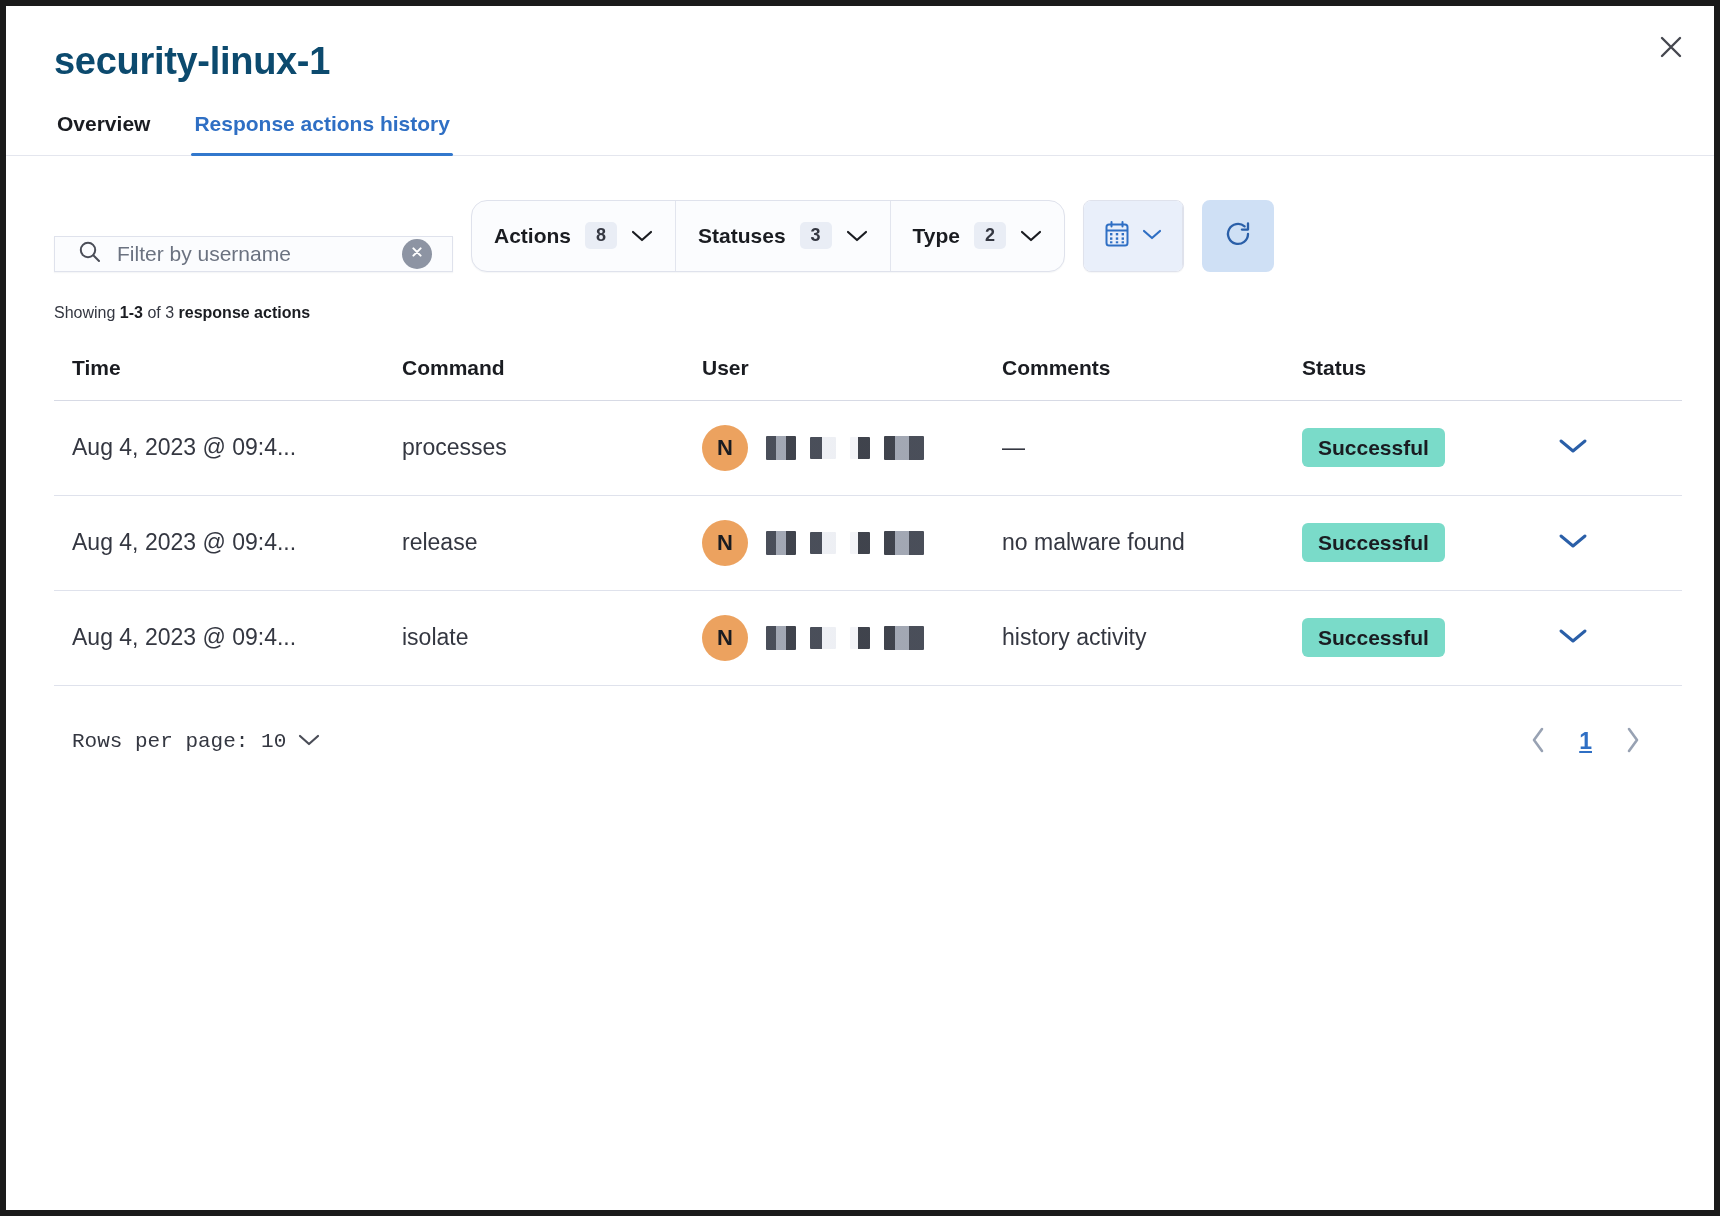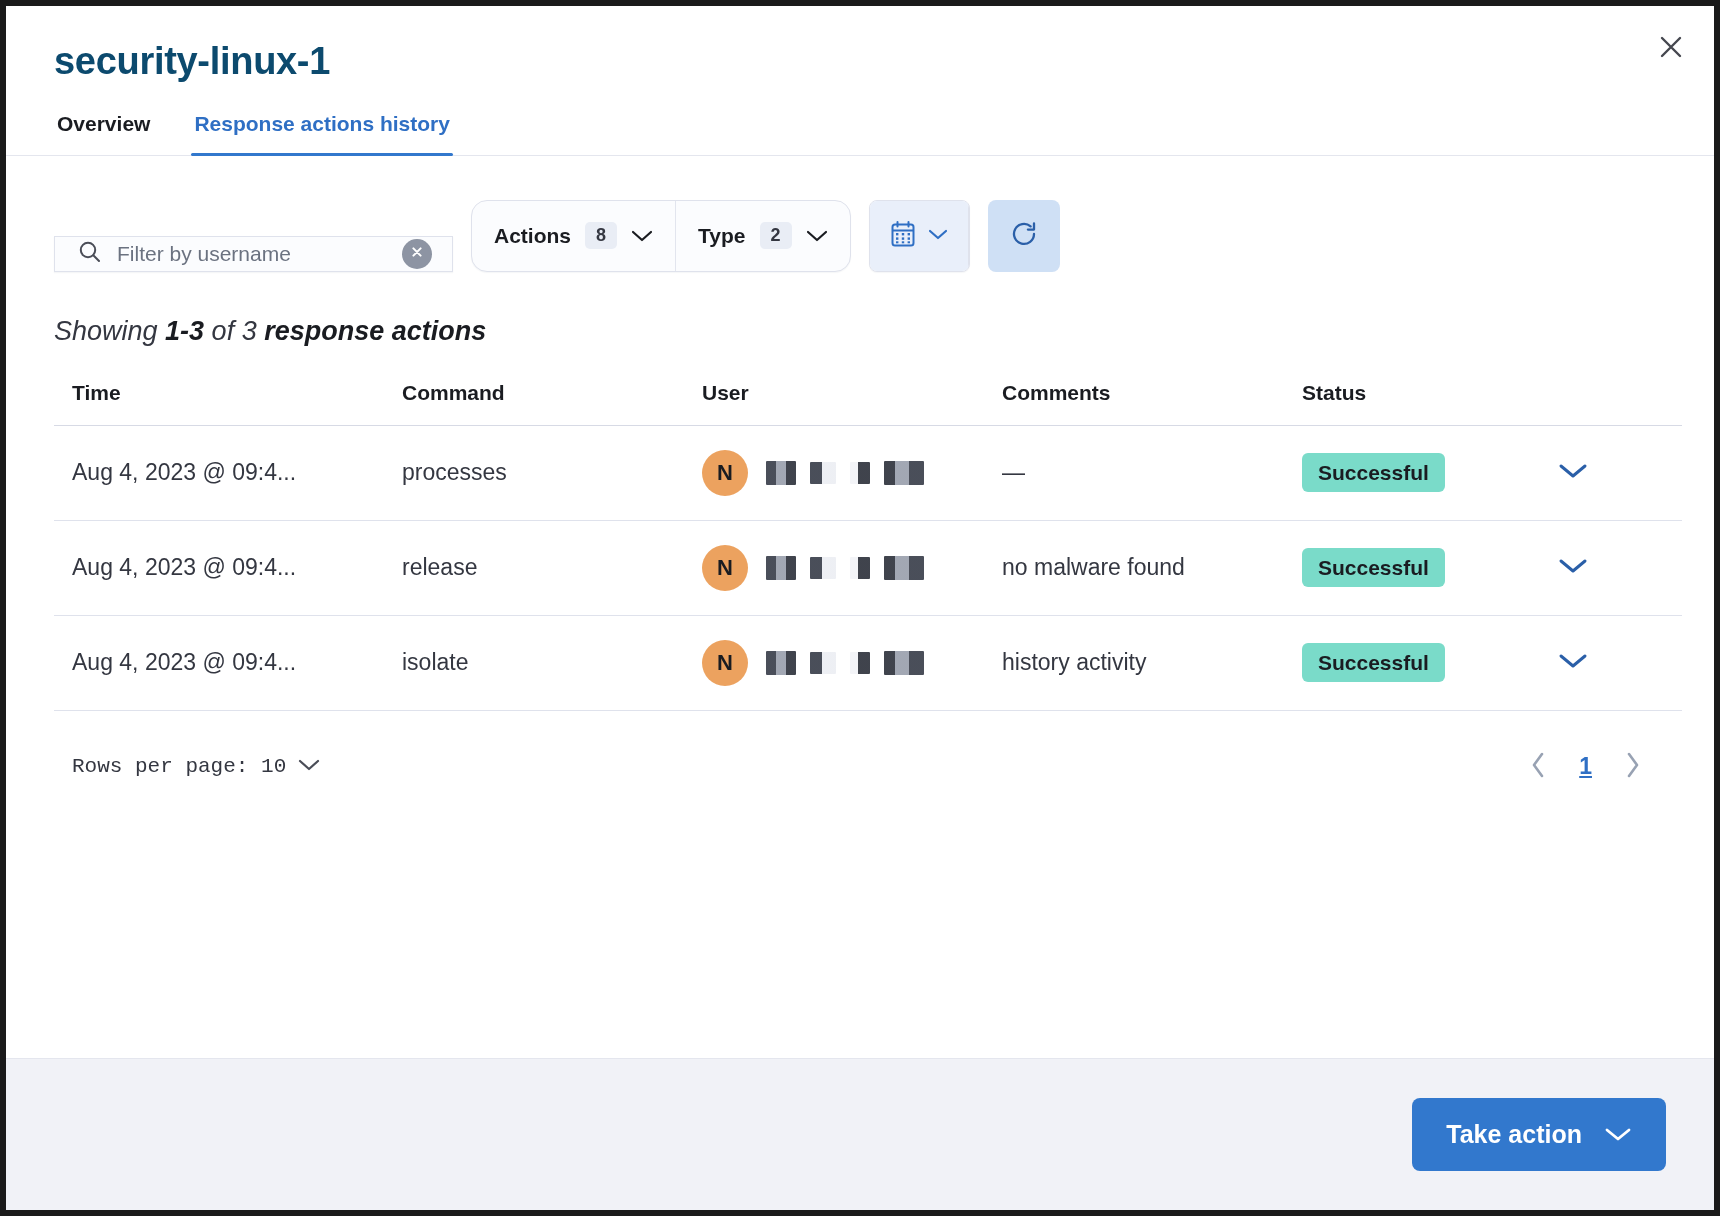--- a/index.html
+++ b/index.html
@@ -227,24 +227,23 @@
     border: none;
     display: flex;
     align-items: center;
     justify-content: center;
     cursor: pointer;
     padding: 0;
   }
 
   
   .showing-line {
-    margin-top: 44px;
-    font-size: 27px;
+    margin-top: 32px;
+    font-size: 16px;
     color: #343741;
-    font-style: italic;
   }
   .showing-line b { font-weight: bold; color: #1a1c21; }
 
   
   table.actions-table {
     width: 100%;
     border-collapse: collapse;
     margin-top: 18px;
     table-layout: fixed;
   }
@@ -442,20 +441,29 @@
                 <path d="M3.4 3.4 L10.6 10.6 M10.6 3.4 L3.4 10.6" stroke="#ffffff" stroke-width="2" stroke-linecap="round"></path>
               </svg>
             </span>
           </button>
         </div>
 
         <div class="filter-group">
           <button class="filter-btn">
             <span>Actions</span>
             <span class="filter-count">8</span>
+            <span>
+              <svg width="22" height="14" viewBox="0 0 22 14" aria-hidden="true">
+                <path d="M2 3 L11 11 L20 3" stroke="#1a1c21" stroke-width="2.2" fill="none" stroke-linecap="round" stroke-linejoin="round"></path>
+              </svg>
+            </span>
+          </button>
+          <button class="filter-btn">
+            <span>Statuses</span>
+            <span class="filter-count">3</span>
             <span>
               <svg width="22" height="14" viewBox="0 0 22 14" aria-hidden="true">
                 <path d="M2 3 L11 11 L20 3" stroke="#1a1c21" stroke-width="2.2" fill="none" stroke-linecap="round" stroke-linejoin="round"></path>
               </svg>
             </span>
           </button>
           <button class="filter-btn">
             <span>Type</span>
             <span class="filter-count">2</span>
             <span>
@@ -635,25 +643,15 @@
               <svg width="18" height="28" viewBox="0 0 18 28" aria-hidden="true">
                 <path d="M5 3 L13 14 L5 25" stroke="#98a2b3" stroke-width="2.6" fill="none" stroke-linecap="round" stroke-linejoin="round"></path>
               </svg>
             </span>
           </button>
         </div>
       </div>
 
     </div>
 
-    <div class="flyout-footer">
-      <button class="take-action-btn">
-        <span>Take action</span>
-        <span>
-          <svg width="28" height="17" viewBox="0 0 28 17" aria-hidden="true">
-            <path d="M3 4 L14 13 L25 4" stroke="#ffffff" stroke-width="2.8" fill="none" stroke-linecap="round" stroke-linejoin="round"></path>
-          </svg>
-        </span>
-      </button>
-    </div>
 
   </div>
 </div>
 
 </body></html>

